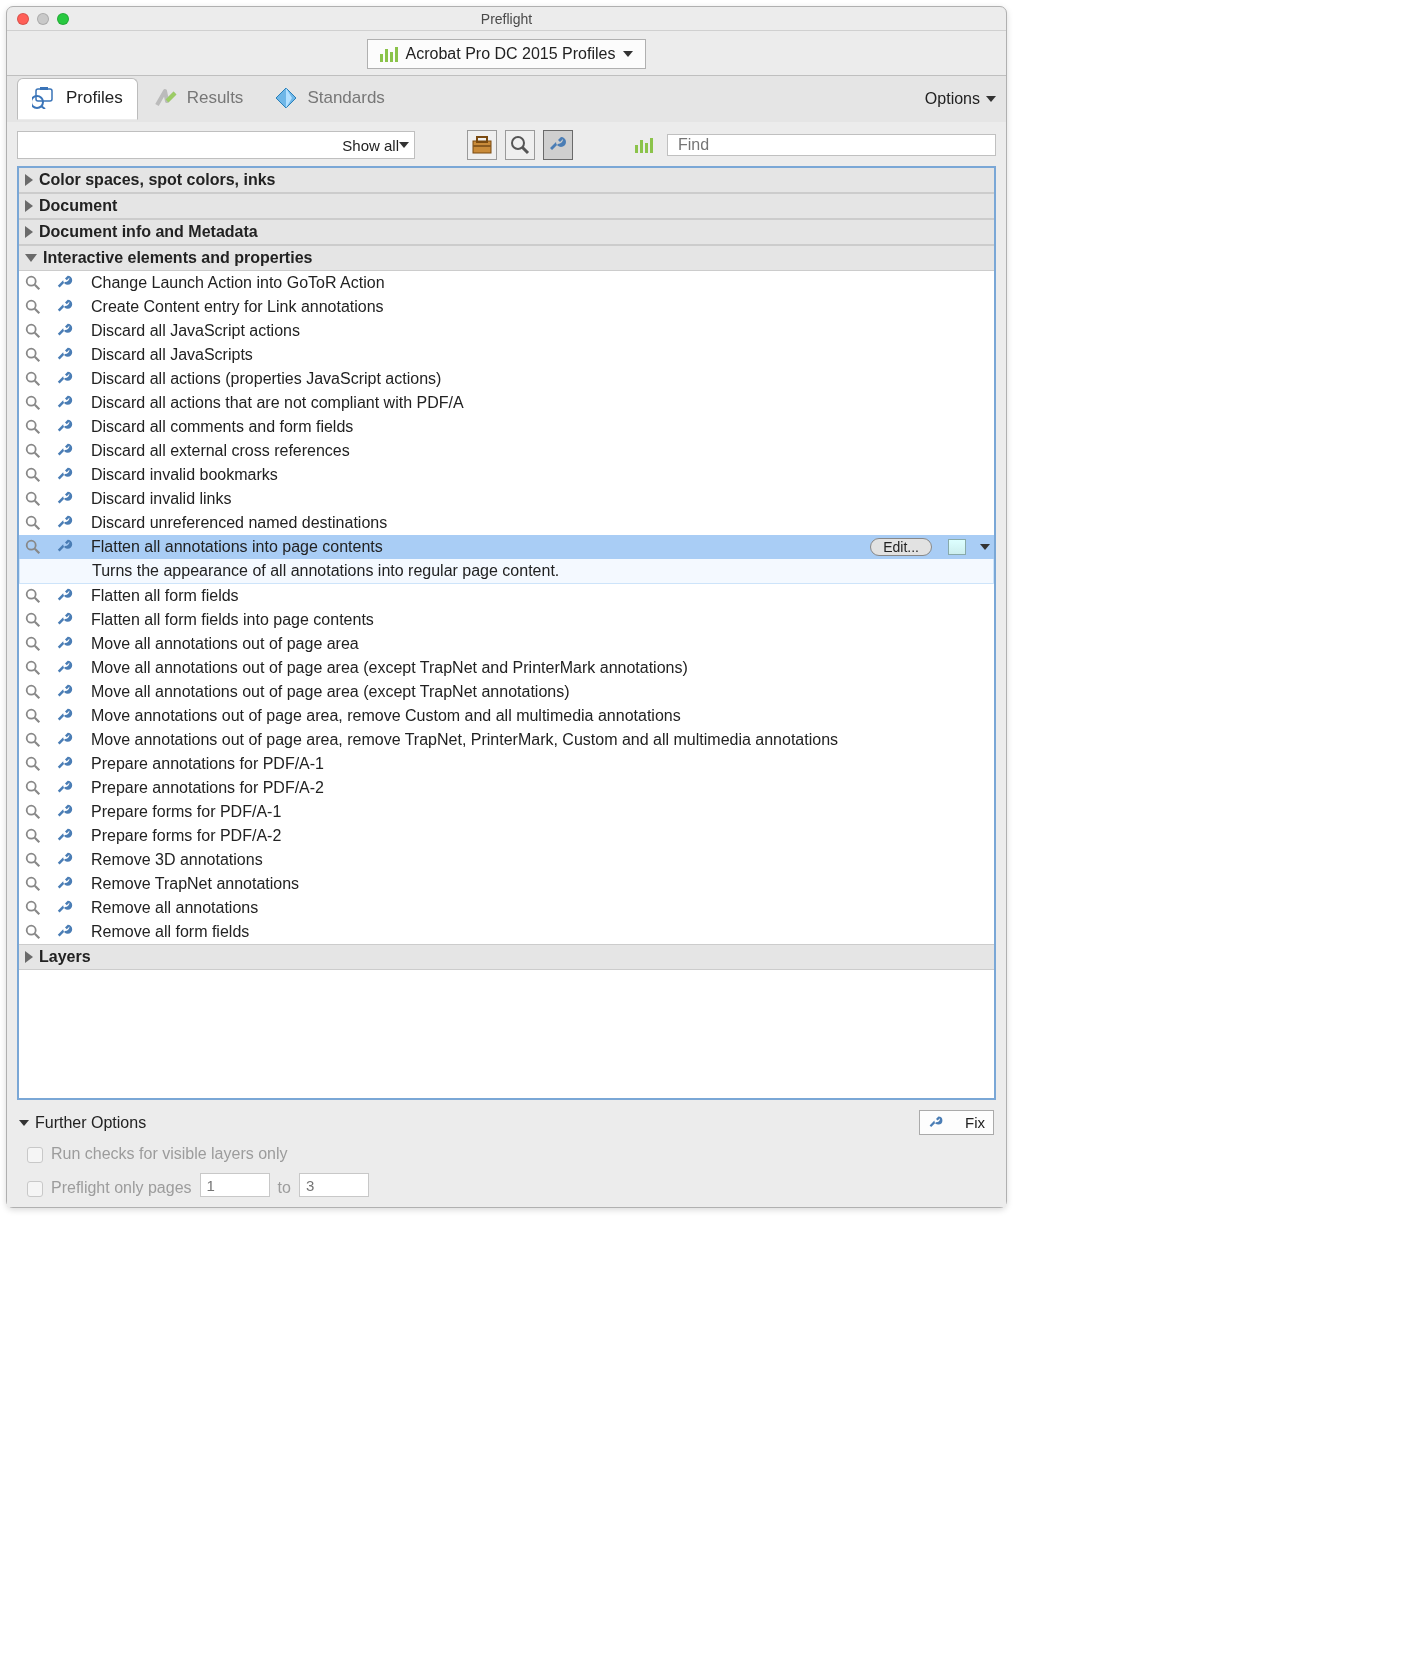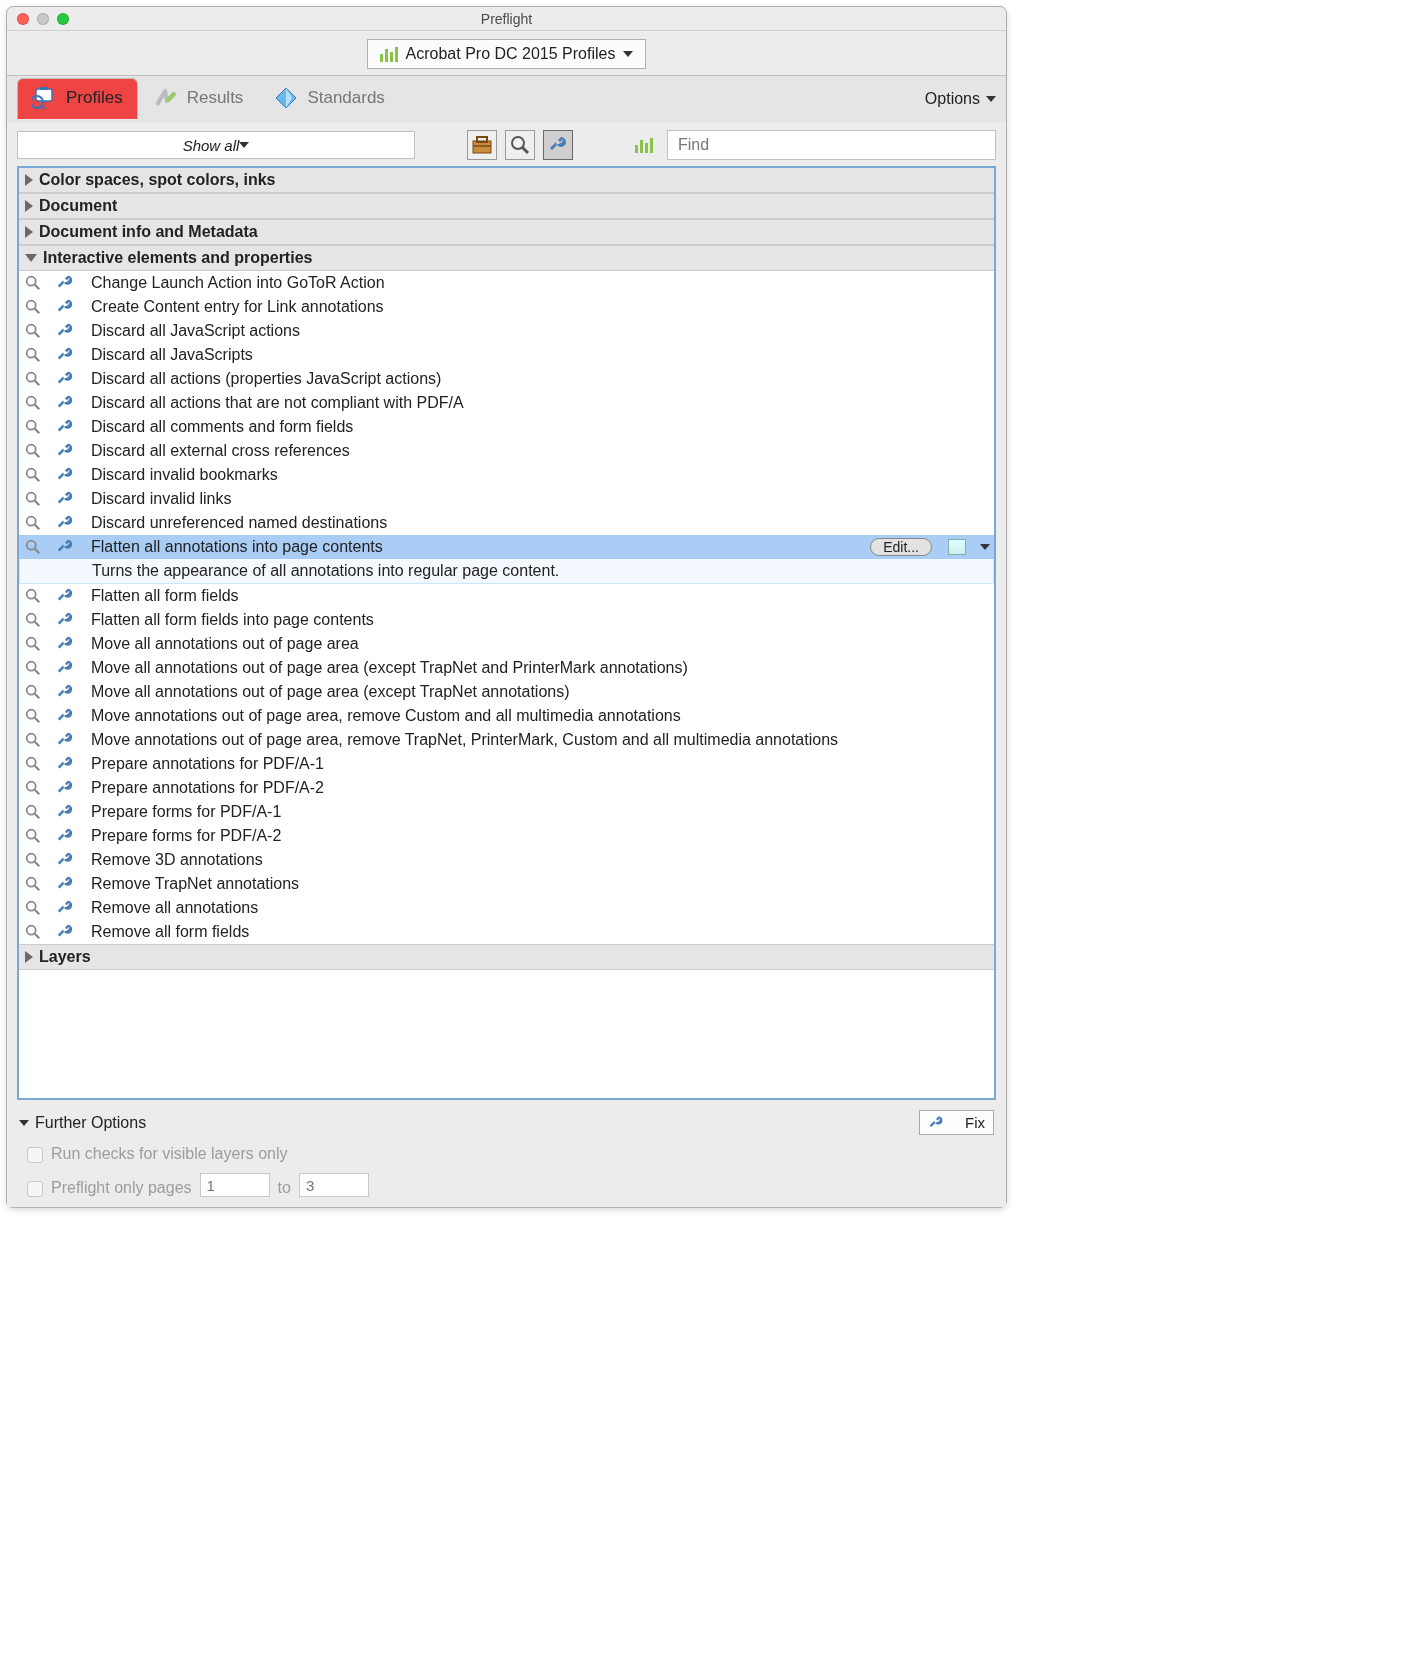--- a/index.html
+++ b/index.html
@@ -20,28 +20,28 @@
   .dot.yel { background: #c9c9c9; }
   .dot.grn { background: #28c940; }
   .title { position: absolute; left: 0; right: 0; text-align: center; font-size: 14px; color: #4a4a4a; }
   .profile-sel-row { display: flex; justify-content: center; padding: 8px 0 6px; background: #ececec; border-bottom: 1px solid #bfbfbf; }
   .profile-sel { border: 1px solid #b0b0b0; background: #fcfcfc; padding: 5px 12px; display: flex; align-items: center; gap: 8px; font-size: 16px; }
   .bars-icon { display: inline-flex; gap: 2px; align-items: flex-end; }
   .bars-icon span { width: 3px; background: #8bc34a; display: inline-block; }
   .bars-icon span:nth-child(1){height:8px}.bars-icon span:nth-child(2){height:13px}.bars-icon span:nth-child(3){height:10px}.bars-icon span:nth-child(4){height:15px}
   .tabbar { display: flex; align-items: center; padding: 0 10px; background: #e5e5e5; position: relative; height: 46px; }
   .tab { display: flex; align-items: center; gap: 8px; padding: 8px 14px 10px; font-size: 17px; color: #777; border: 1px solid transparent; }
-  .tab.active { background: #ef4444; border: 1px solid #bcbcbc; border-bottom-color: #ececec; border-radius: 6px 6px 0 0; color: #222; position: relative; z-index: 2; }
+  .tab.active { background: #ffffff; border: 1px solid #bcbcbc; border-bottom-color: #ececec; border-radius: 6px 6px 0 0; color: #222; position: relative; z-index: 2; }
   .tab .tico { width: 26px; height: 22px; display: inline-flex; align-items: center; justify-content: center; }
   .options-btn { margin-left: auto; display: flex; align-items: center; gap: 6px; font-size: 16px; }
   .toolbar { display: flex; align-items: center; gap: 8px; padding: 8px 10px 6px; background: #ececec; }
-  .showall { width: 398px; height: 28px; border: 1px solid #bfbfbf; background: #fff; display: flex; align-items: center; justify-content: center; padding: 2px 16px; font-size: 15px; font-style: italic; }
+  .showall { width: 398px; height: 28px; border: 1px solid #bfbfbf; background: #fff; display: flex; align-items: center; justify-content: flex-end; padding: 2px 5px; font-size: 15px; }
   .tool-btn { width: 30px; height: 30px; border: 1px solid #9a9a9a; background: #efefef; display: inline-flex; align-items: center; justify-content: center; }
   .tool-btn.active { background: #cfcfcf; border-color: #6a6a6a; }
-  .find-input { flex: 1; height: 30px; border: 1px solid #c0c0c0; background: #fff; padding: 4px 10px; font-size: 16px; color: #888; }
+  .find-input { flex: 1; height: 22px; border: 1px solid #c0c0c0; background: #fff; padding: 4px 10px; font-size: 16px; color: #888; }
   .list-wrap { margin: 0 10px 4px; border: 2px solid #7aa7d6; background: #fff; flex: 1; min-height: 0; display: flex; }
   .list { flex: 1; overflow-y: scroll; }
   .cat-row { background: #e5e5e5; border-top: 1px solid #ccc; border-bottom: 1px solid #ccc; padding: 3px 6px; display: flex; align-items: center; gap: 6px; font-weight: bold; font-size: 16px; }
   .cat-row:first-child { border-top: none; }
   .tri { width: 0; height: 0; display: inline-block; }
   .tri.right { border-top: 6px solid transparent; border-bottom: 6px solid transparent; border-left: 8px solid #6a6a6a; }
   .tri.down { border-left: 6px solid transparent; border-right: 6px solid transparent; border-top: 8px solid #6a6a6a; }
   .tri.small-down { border-left: 5px solid transparent; border-right: 5px solid transparent; border-top: 6px solid #333; }
   .item-row { display: flex; align-items: center; gap: 12px; padding: 2px 4px; font-size: 16px; }
   .item-row .micon { width: 20px; height: 20px; display: inline-flex; align-items: center; justify-content: center; }

